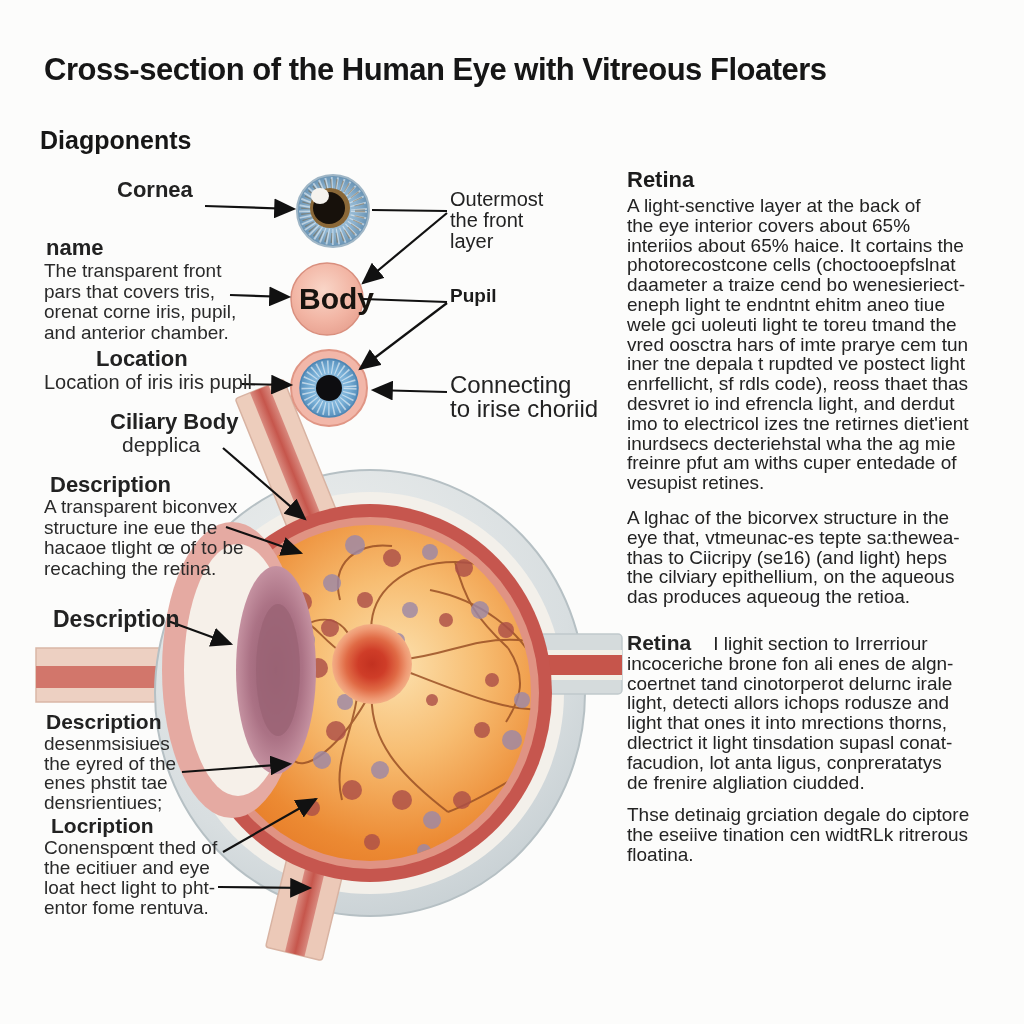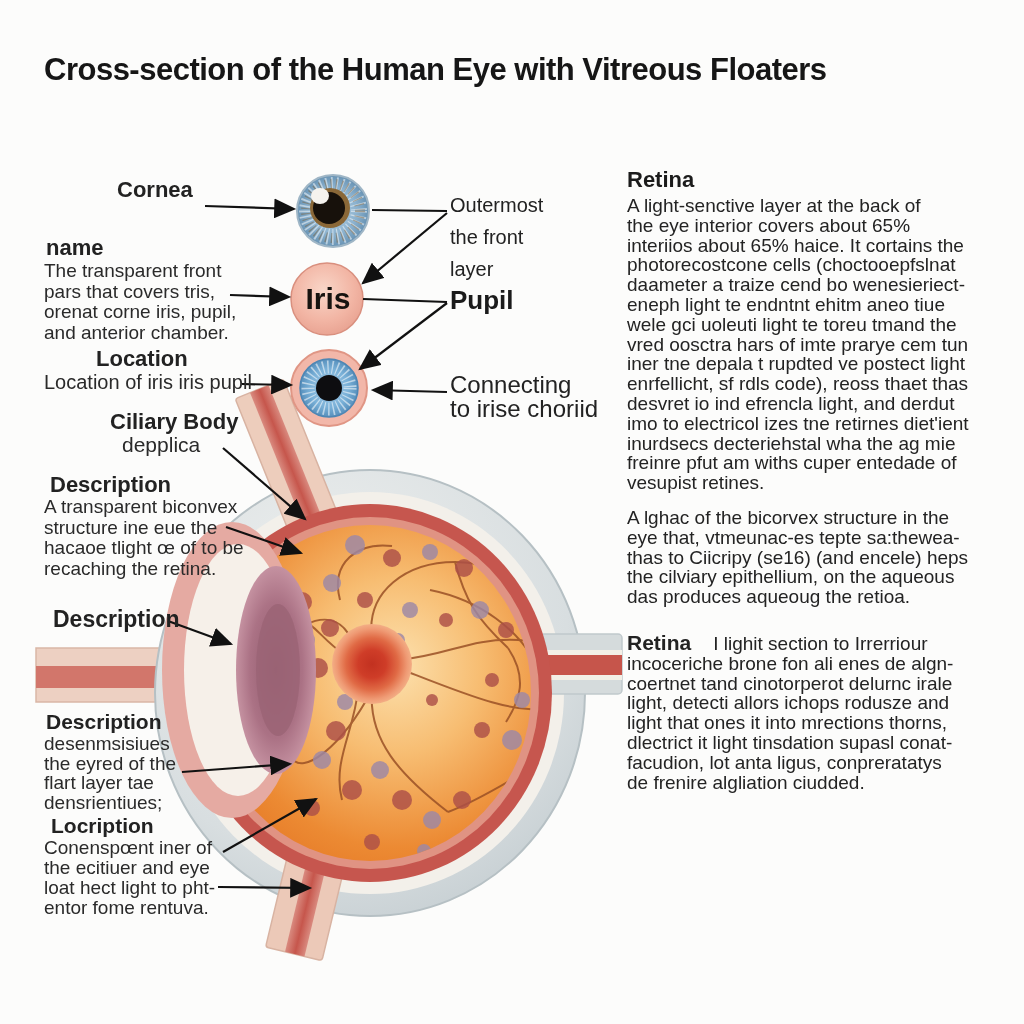--- a/index.html
+++ b/index.html
@@ -19,22 +19,22 @@
   #ciliary-heading{left:102px;top:409px;margin-left:8px;}
   #ciliary-sub{left:122px;top:435px;font-size:21px;}
   #desc1-heading{left:50px;top:472px;}
   #desc1-body{left:44px;top:497px;width:220px;}
   #desc2-heading{left:53px;top:606px;font-size:23px;}
   #desc3-heading{left:46px;top:710px;font-size:21px;}
   #desc3-body{left:44px;top:734px;width:180px;line-height:19.5px;}
   #loc2-heading{left:51px;top:814px;font-size:21px;}
   #loc2-body{left:44px;top:838px;width:210px;line-height:20px;}
   #iris-sphere-label{left:299px;top:282px;width:58px;text-align:center;font-size:30px;font-weight:bold;color:#17130f;}
-  #outermost-label{left:450px;top:189px;font-size:20px;line-height:32px;color:#222;}
-  #pupil-label{left:450px;top:285px;font-size:26px;font-weight:bold;}
+  #outermost-label{left:450px;top:189px;font-size:20px;line-height:21px;color:#222;}
+  #pupil-label{left:450px;top:285px;font-size:19px;font-weight:bold;}
   #connecting-label{left:450px;top:373px;font-size:24px;line-height:24px;color:#222;}
   .rcol{left:627px;width:397px;font-size:19px;line-height:19.8px;color:#232323;}
   #retina-heading{left:627px;top:167px;font-size:22px;font-weight:bold;}
   #r-para1{top:196px;}
   #r-para2{top:508px;}
   #r-para3{top:633px;}
   #r-para3 b{font-size:21px;margin-right:22px;}
   #r-para4{top:805px;}
   svg{position:absolute;left:0;top:0;}
 </style>
@@ -226,49 +226,50 @@
       <line x1="223" y1="448" x2="305" y2="519" marker-end="url(#ah)"></line>
       <line x1="226" y1="527" x2="301" y2="553" marker-end="url(#ah)"></line>
       <line x1="168" y1="621" x2="231" y2="644" marker-end="url(#ah)"></line>
       <line x1="182" y1="772" x2="290" y2="764" marker-end="url(#ah)"></line>
       <line x1="223" y1="852" x2="316" y2="799" marker-end="url(#ah)"></line>
       <line x1="218" y1="887" x2="310" y2="888" marker-end="url(#ah)"></line>
     </g>
   </svg>
 
   <div id="title" class="abs">Cross-section of the Human Eye with Vitreous Floaters</div>
+  <div id="subtitle" class="abs">Diagponents</div>
 
   <div id="cornea-label" class="abs lheading">Cornea</div>
   <div id="name-heading" class="abs lheading">name</div>
   <div id="name-body" class="abs lbody pre">The transparent front
 pars that covers tris,
 orenat corne iris, pupil,
 and anterior chamber.</div>
   <div id="location-heading" class="abs lheading">Location</div>
   <div id="location-body" class="abs lbody">Location of iris iris pupil</div>
   <div id="ciliary-heading" class="abs lheading">Ciliary Body</div>
   <div id="ciliary-sub" class="abs lbody">depplica</div>
   <div id="desc1-heading" class="abs lheading">Description</div>
   <div id="desc1-body" class="abs lbody pre">A transparent biconvex
 structure ine eue the
 hacaoe tlight œ of to be
 recaching the retina.</div>
   <div id="desc2-heading" class="abs lheading">Description</div>
   <div id="desc3-heading" class="abs lheading">Description</div>
   <div id="desc3-body" class="abs lbody pre">desenmsisiues
 the eyred of the
-flart layer tae
+enes phstit tae
 densrientiues;</div>
   <div id="loc2-heading" class="abs lheading">Locription</div>
-  <div id="loc2-body" class="abs lbody pre">Conenspœnt iner of
+  <div id="loc2-body" class="abs lbody pre">Conenspœnt thed of
 the ecitiuer and eye
 loat hect light to pht-
 entor fome rentuva.</div>
 
-  <div id="iris-sphere-label" class="abs">Iris</div>
+  <div id="iris-sphere-label" class="abs">Body</div>
   <div id="outermost-label" class="abs pre">Outermost
 the front
 layer</div>
   <div id="pupil-label" class="abs">Pupil</div>
   <div id="connecting-label" class="abs pre">Connecting
 to irise choriid</div>
 
   <div id="retina-heading" class="abs">Retina</div>
   <div id="r-para1" class="abs rcol pre">A light-senctive layer at the back of
 the eye interior covers about 65%
@@ -280,25 +281,28 @@
 vred oosctra hars of imte prarye cem tun
 iner tne depala t rupdted ve postect light
 enrfellicht, sf rdls code), reoss thaet thas
 desvret io ind efrencla light, and derdut
 imo to electricol izes tne retirnes diet'ient
 inurdsecs decteriehstal wha the ag mie
 freinre pfut am withs cuper entedade of
 vesupist retines.</div>
   <div id="r-para2" class="abs rcol pre">A lghac of the bicorvex structure in the
 eye that, vtmeunac-es tepte sa:thewea-
-thas to Ciicripy (se16) (and encele) heps
+thas to Ciicripy (se16) (and light) heps
 the cilviary epithellium, on the aqueous
 das produces aqueoug the retioa.</div>
   <div id="r-para3" class="abs rcol"><b>Retina</b><span class="pre">I lighit section to Irrerriour
 incoceriche brone fon ali enes de algn-
 coertnet tand cinotorperot delurnc irale
 light, detecti allors ichops rodusze and
 light that ones it into mrections thorns,
 dlectrict it light tinsdation supasl conat-
 facudion, lot anta ligus, conpreratatys
 de frenire algliation ciudded.</span></div>
+  <div id="r-para4" class="abs rcol pre">Thse detinaig grciation degale do ciptore
+the eseiive tination cen widtRLk ritrerous
+floatina.</div>
 
 </div>
 
 </body></html>

